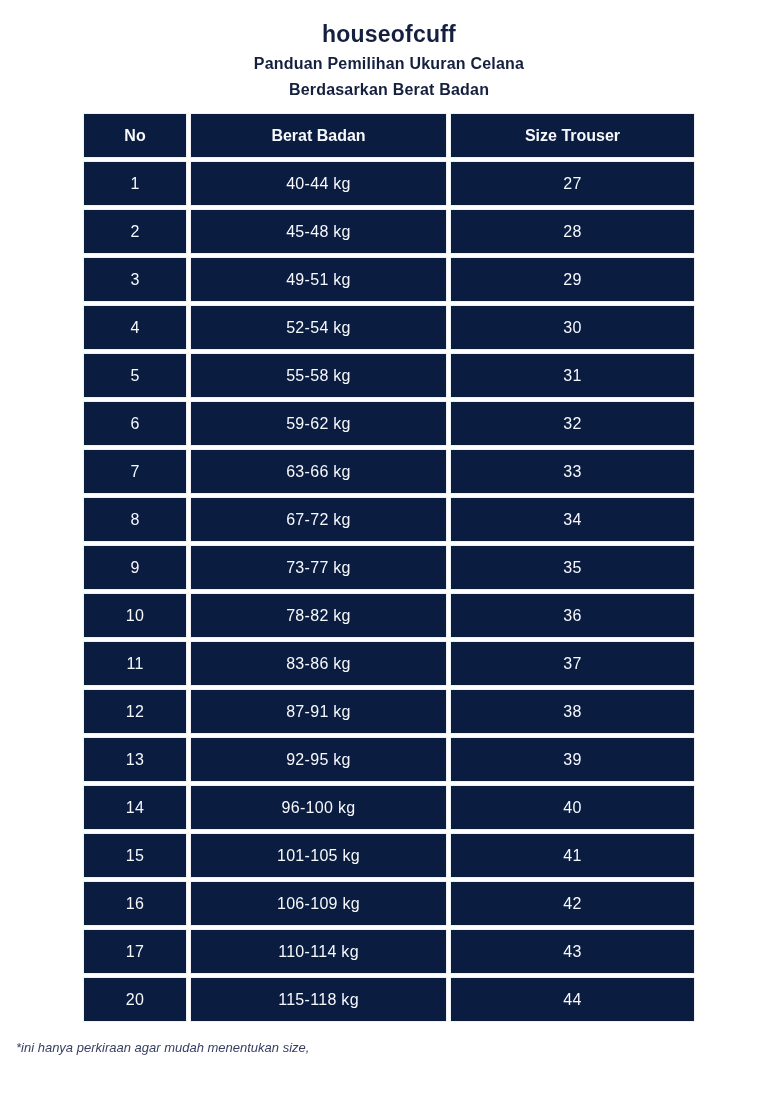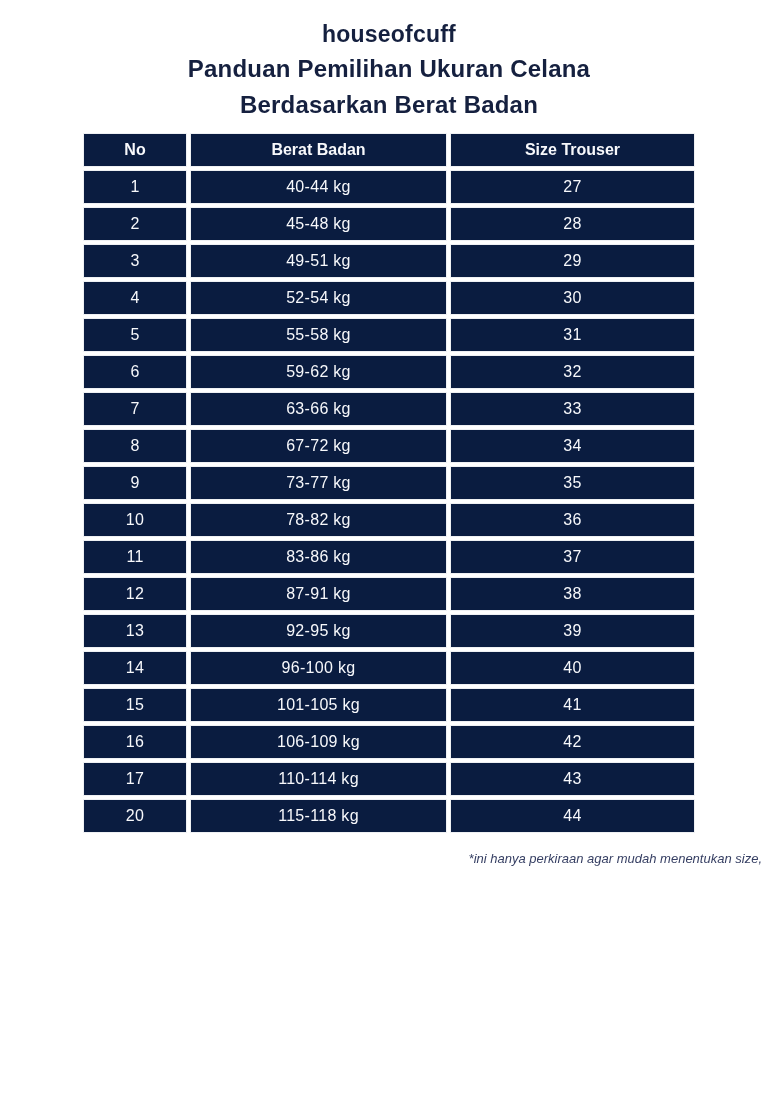--- a/index.html
+++ b/index.html
@@ -32,56 +32,56 @@
     color: var(--title-text);
   }
   .brand {
     margin: 0 0 7px 0;
     font-size: 23px;
     font-weight: 700;
     letter-spacing: 0.2px;
   }
   .title-line {
     margin: 0 0 8px 0;
-    font-size: 24px;
+    font-size: 16px;
     font-weight: 700;
     letter-spacing: 0.2px;
   }
   table.size-table {
     width: 612px;
     margin: 11px auto 0 auto;
     border-collapse: separate;
     border-spacing: 3px;
     table-layout: fixed;
   }
   .size-table col.c-no   { width: 104px; }
   .size-table col.c-wt   { width: 257px; }
   .size-table col.c-size { width: 245px; }
   .size-table th,
   .size-table td {
     background: var(--cell-background);
     color: var(--cell-text);
-    height: 34px;
+    height: 45px;
     text-align: center;
     vertical-align: middle;
     font-size: 16px;
     padding: 0 4px;
     outline: 1px solid var(--grid-line);
     outline-offset: -1px;
   }
   .size-table th {
     font-weight: 700;
   }
   .size-table td {
     font-weight: 400;
     letter-spacing: 0.3px;
   }
   .footnote {
     margin-top: 13px;
-    text-align: right;
+    text-align: left;
     font-style: italic;
     font-size: 13px;
     line-height: 19px;
     color: var(--footnote-text);
   }
   .footnote p { margin: 0; }
 </style>
 </head>
 <body>
 

